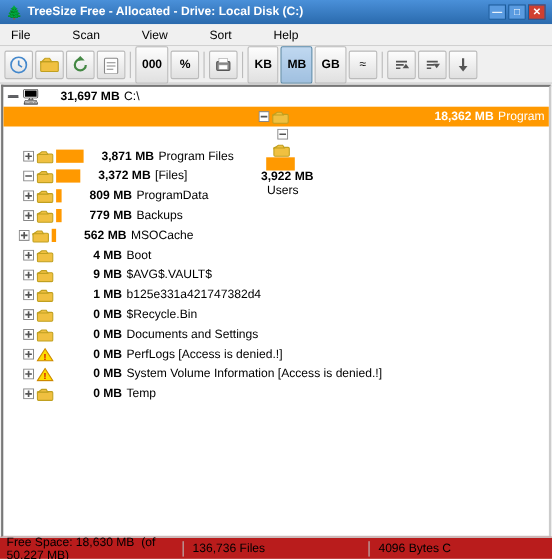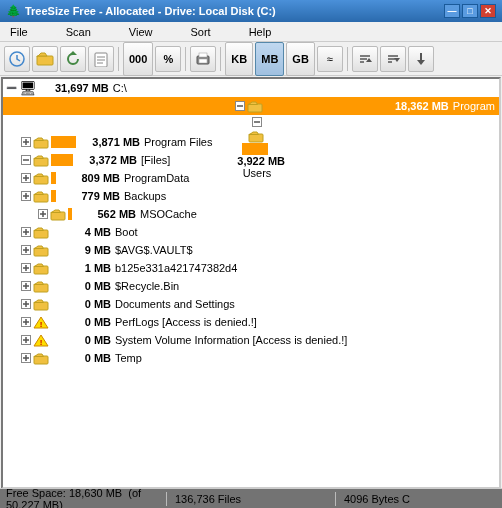--- a/index.html
+++ b/index.html
@@ -157,21 +157,21 @@
       text-align: right;
       margin-right: 4px;
     }
     .item-name {
       font-size: 11px;
       color: #000;
     }
     .tree-item.selected .item-name { color: white; }
     
     .status-bar {
-      background: #737373;
+      background: #b91c1c;
       border-top: 1px solid #ccc;
       height: 20px;
       display: flex;
       align-items: center;
       padding: 0 6px;
       font-size: 11px;
       justify-content: space-between;
       position: absolute;
       bottom: 0;
       left: 0;
@@ -405,21 +405,21 @@
               <rect x="1" y="4" width="14" height="8" rx="1" fill="#f0c040" stroke="#c0a020" stroke-width="1"></rect>
               <path d="M1 5L5 2h4l1.5 2.5H1z" fill="#f0c040" stroke="#c0a020" stroke-width="1"></path>
             </svg>
           </span>
           <span class="size-bar-container">
             <span class="size-bar" style="width: 5px;"></span>
           </span>
           <span class="size-label">779 MB</span>
           <span class="item-name">Backups</span>
         </div>
-        <div class="tree-item" style="padding-left: 33px;">
+        <div class="tree-item" style="padding-left: 12px;">
           <span class="expand-icon">
             <svg width="10" height="10" viewBox="0 0 10 10">
               <rect x="0.5" y="0.5" width="9" height="9" fill="white" stroke="#888" stroke-width="1"></rect>
               <line x1="5" y1="2" x2="5" y2="8" stroke="#555" stroke-width="1.5"></line>
               <line x1="2" y1="5" x2="8" y2="5" stroke="#555" stroke-width="1.5"></line>
             </svg>
           </span>
           <span class="folder-icon">
             <svg width="16" height="13" viewBox="0 0 16 13">
               <rect x="1" y="4" width="14" height="8" rx="1" fill="#f0c040" stroke="#c0a020" stroke-width="1"></rect>

